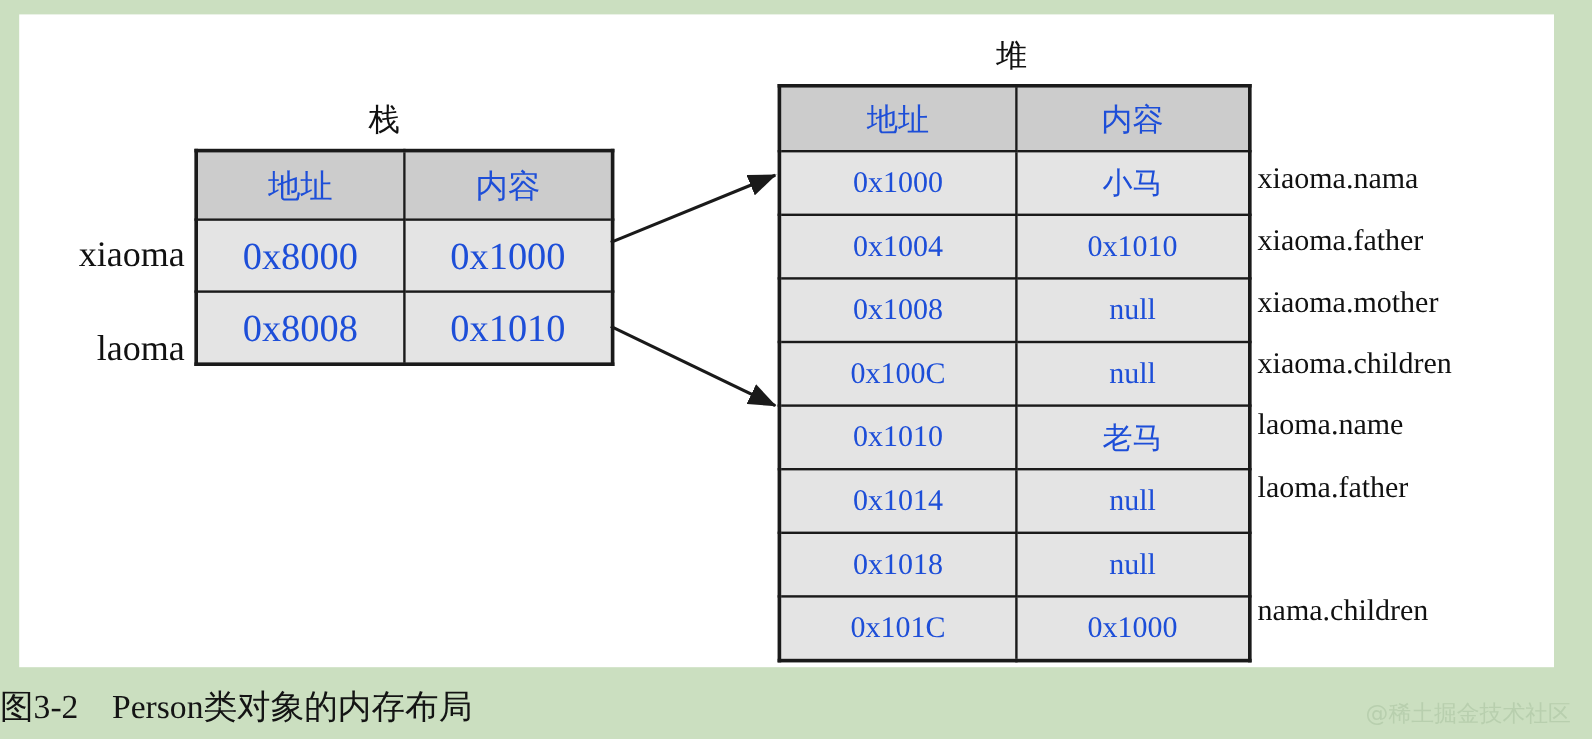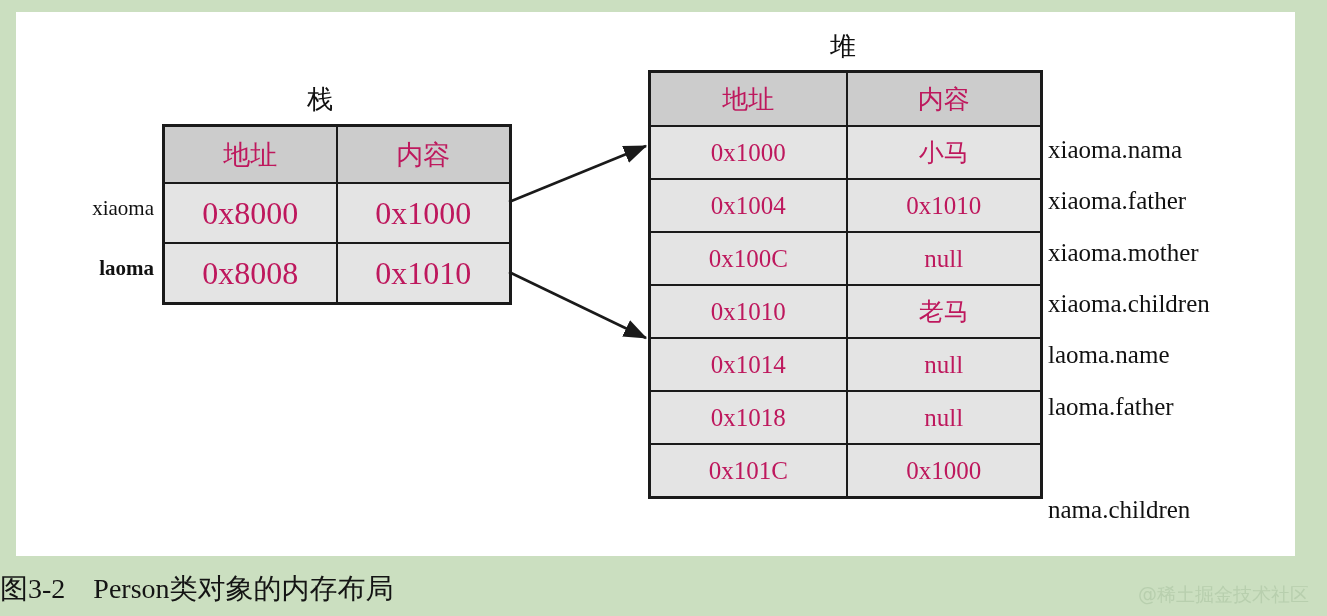--- a/index.html
+++ b/index.html
@@ -38,21 +38,21 @@
     position: absolute;
     border-collapse: collapse;
     border: 3px solid #1a1a1a;
     table-layout: fixed;
     background: #e4e4e4;
   }
   .mem-table td, .mem-table th {
     border: 2px solid #1a1a1a;
     text-align: center;
     font-weight: normal;
-    color: #be185d;
+    color: #1d4ed8;
     padding: 0;
     overflow: hidden;
     white-space: nowrap;
   }
   .mem-table th {
     background: #cccccc;
   }
   .mem-table td {
     background: #e4e4e4;
   }
@@ -106,29 +106,29 @@
   }
   #heap-title {
     left: 793px;
     top: 29px;
     width: 100px;
   }
 
   
   .var-label {
     position: absolute;
-    font-size: 21px;
+    font-size: 30px;
     color: #111111;
     text-align: right;
     white-space: nowrap;
     width: 140px;
     left: 14px;
   }
   #var-label-xiaoma { top: 196px; }
-  #var-label-laoma  { top: 256px; font-weight: bold; }
+  #var-label-laoma  { top: 274px; }
 
   
   .field-label {
     position: absolute;
     left: 1048px;
     font-size: 25px;
     color: #111111;
     white-space: nowrap;
   }
 
@@ -214,20 +214,24 @@
       </tr>
     </thead>
     <tbody>
       <tr>
         <td>0x1000</td>
         <td>小马</td>
       </tr>
       <tr>
         <td>0x1004</td>
         <td>0x1010</td>
+      </tr>
+      <tr>
+        <td>0x1008</td>
+        <td>null</td>
       </tr>
       <tr>
         <td>0x100C</td>
         <td>null</td>
       </tr>
       <tr>
         <td>0x1010</td>
         <td>老马</td>
       </tr>
       <tr>

